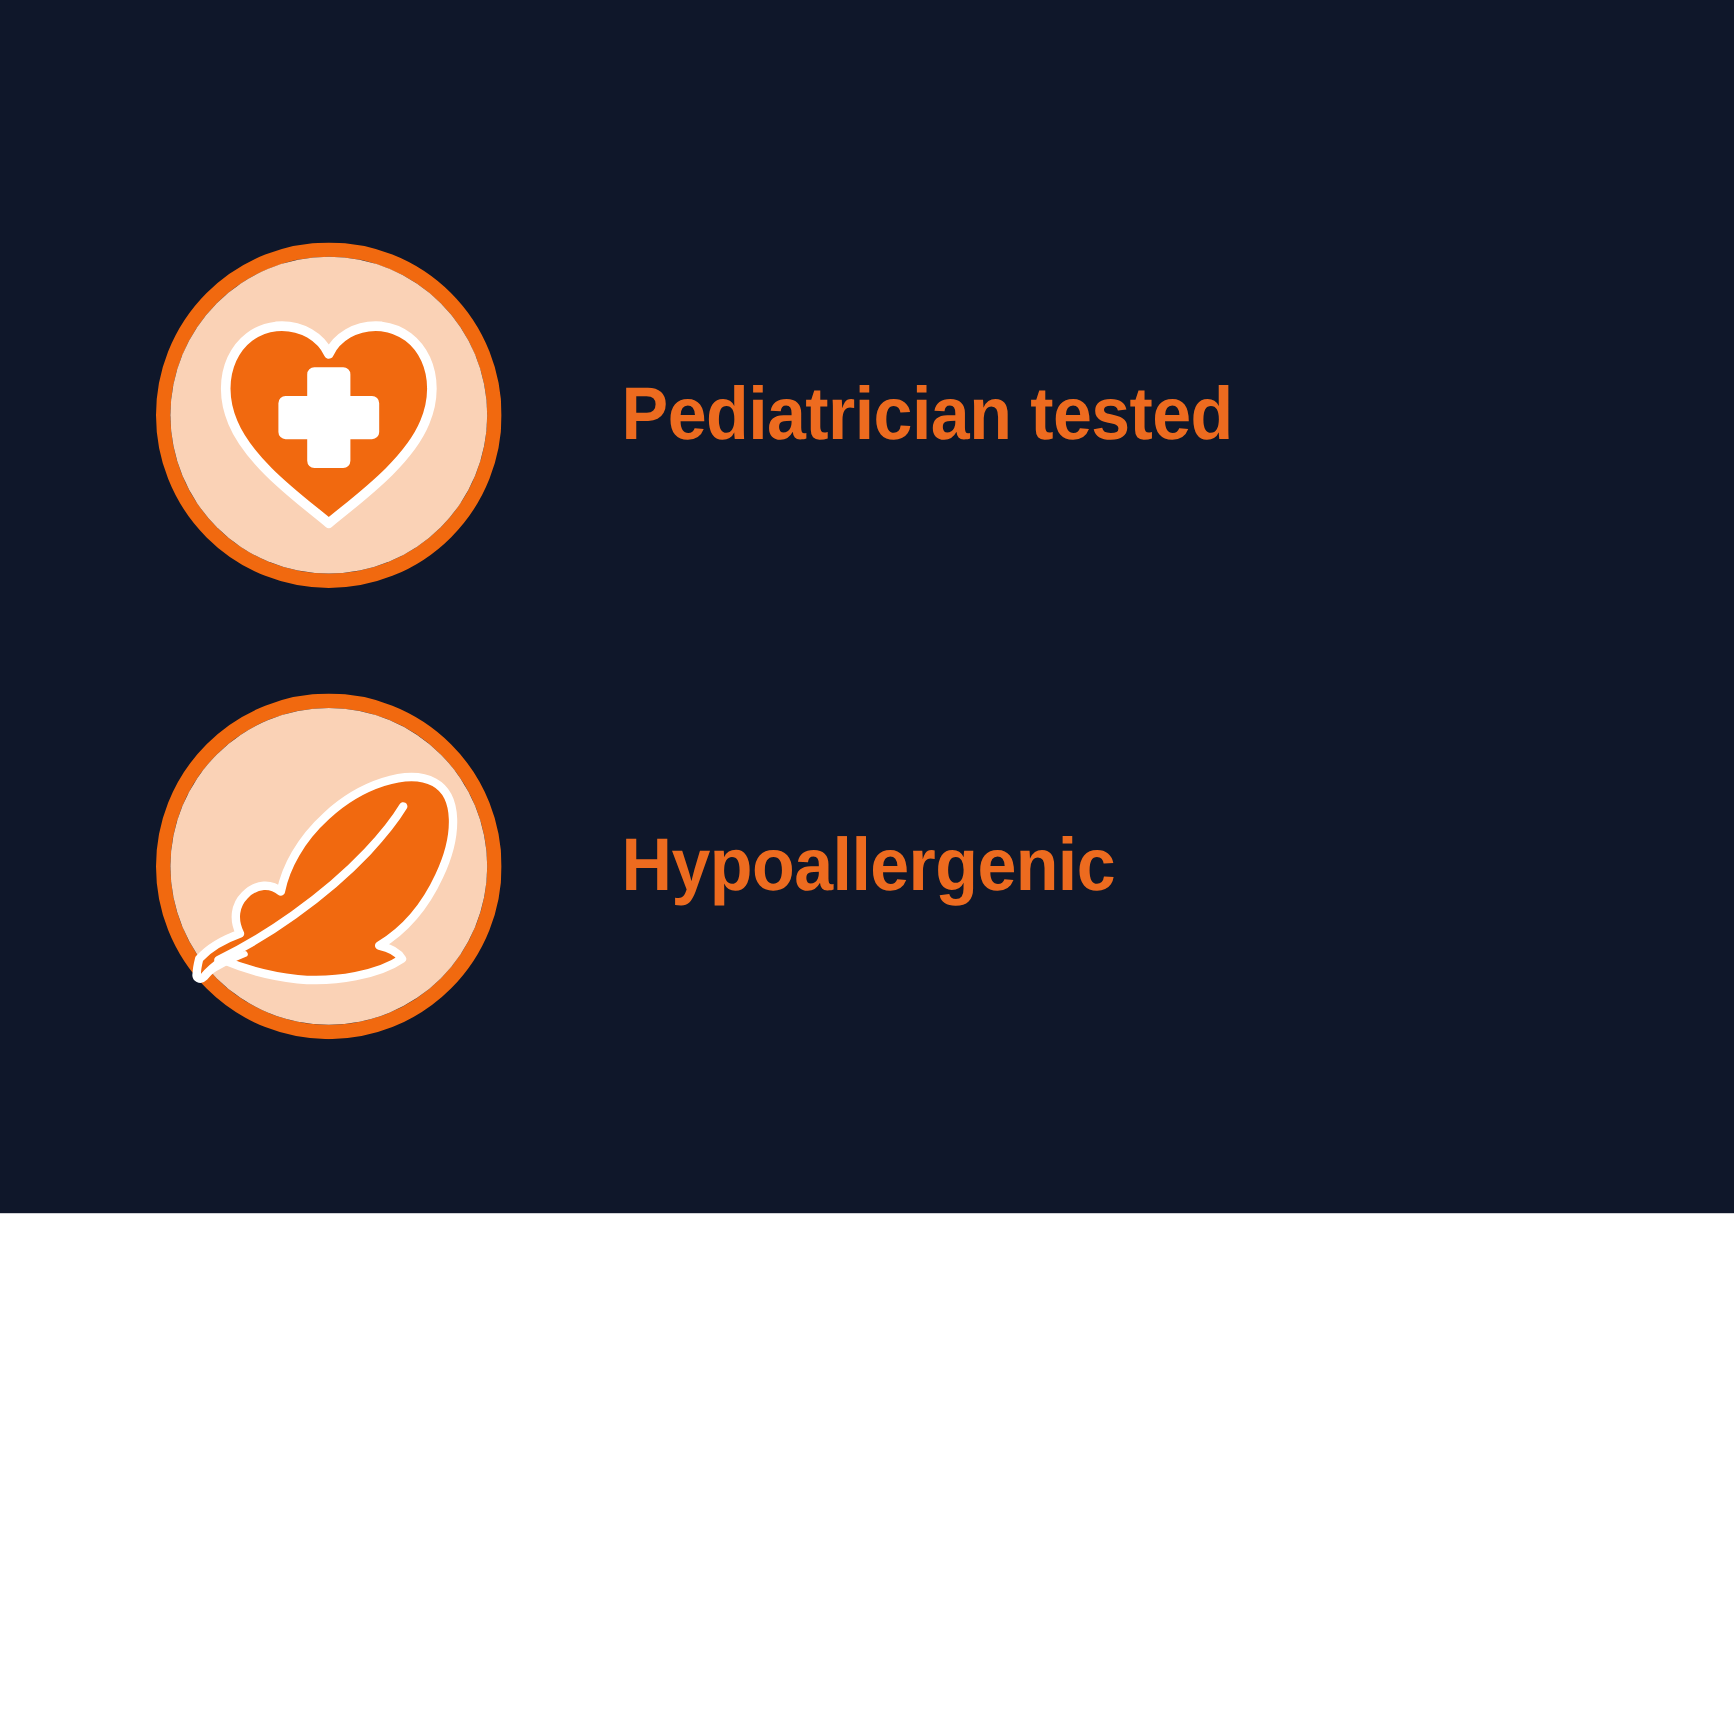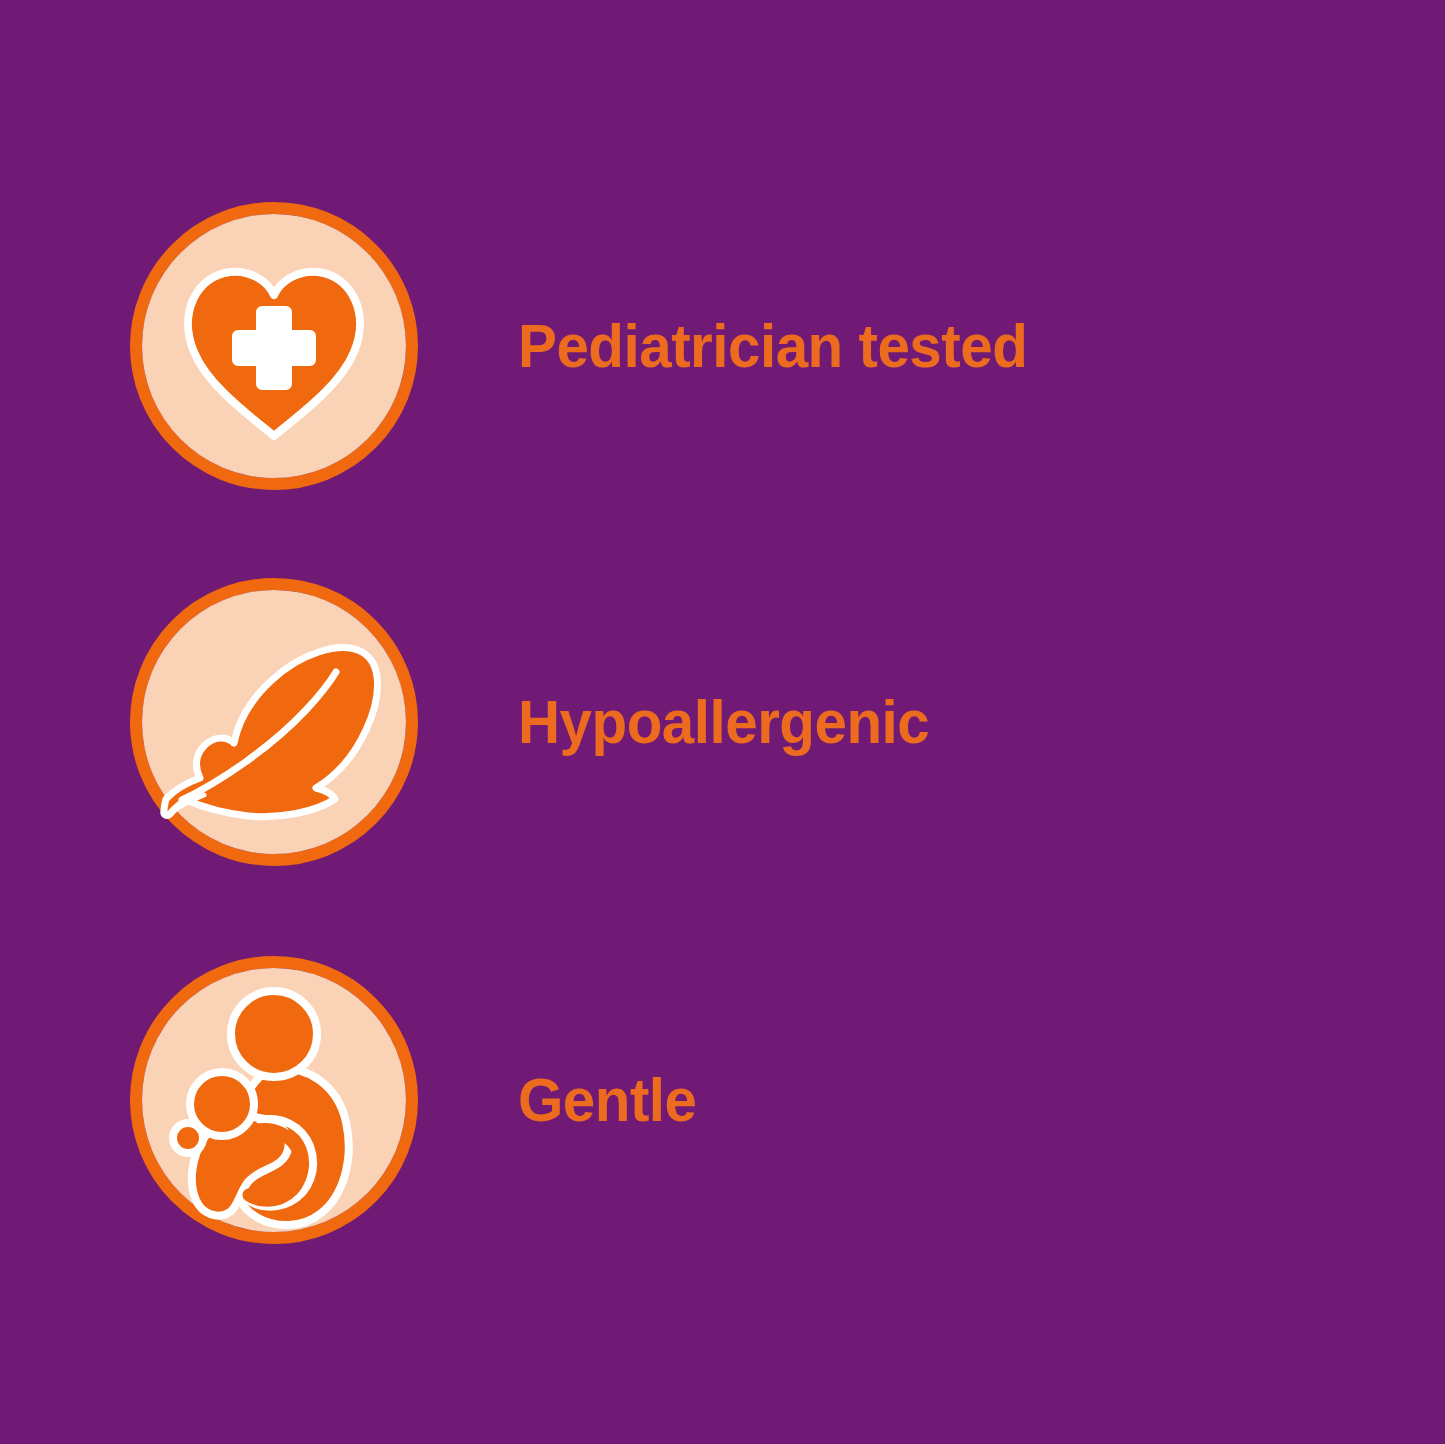--- a/index.html
+++ b/index.html
@@ -10,22 +10,22 @@
   body {
     width: 1445px;
     height: 1444px;
     font-family: "Liberation Sans", sans-serif;
     overflow: hidden;
   }
 
   .benefits-panel {
     position: relative;
     width: 1445px;
-    height: 1444px;
-    background: #701a75;
+    height: 1011px;
+    background: #0f172a;
     box-sizing: border-box;
   }
 
   .benefit-row {
     position: absolute;
     left: 130px;
     display: flex;
     align-items: center;
     height: 290px;
   }
@@ -110,57 +110,14 @@
                    C 37 239, 33 237, 34 233
                    C 34 229, 35 225, 36 221 Z"></path>
         </g>
         <path d="M52 222 C 90 204, 140 170, 176 132 C 190 117, 200 104, 206 94" fill="none" stroke="#FFFFFF" stroke-width="7" stroke-linecap="round"></path>
         <path d="M41 234 C 52 227, 64 221, 74 217" fill="none" stroke="#FFFFFF" stroke-width="5" stroke-linecap="round"></path>
       </svg>
     </div>
     <div class="benefit-label">Hypoallergenic</div>
   </div>
 
-  <div class="benefit-row row-3">
-    <div class="badge">
-      <svg viewBox="0 0 288 288" xmlns="http://www.w3.org/2000/svg">
-        <circle cx="144" cy="144" r="138" fill="none" stroke="#F1690F" stroke-width="12"></circle>
-        <circle cx="144" cy="144" r="132" fill="#FAD2B6"></circle>
-
-        <g fill="#F1690F" stroke="#FFFFFF" stroke-width="8" stroke-linejoin="round" stroke-linecap="round">
-
-          <path d="M140 112
-                   C 178 108, 208 130, 216 166
-                   C 224 202, 214 240, 190 258
-                   C 172 272, 146 272, 128 262
-                   C 110 252, 100 232, 100 208
-                   C 100 170, 112 132, 140 112 Z"></path>
-
-          <circle cx="144" cy="78" r="43"></circle>
-
-          <path d="M96 166
-                   C 116 158, 140 160, 152 172
-                   C 162 182, 160 198, 150 206
-                   C 140 214, 126 216, 118 226
-                   C 110 236, 108 250, 100 256
-                   C 88 264, 72 258, 66 244
-                   C 58 226, 62 200, 74 182
-                   C 80 173, 87 169, 96 166 Z"></path>
-
-          <circle cx="92" cy="148" r="32"></circle>
-
-          <circle cx="58" cy="182" r="15"></circle>
-        </g>
-
-        <path d="M130 164
-                 C 152 160, 172 170, 180 190
-                 C 188 212, 180 236, 160 246
-                 C 146 253, 128 252, 118 244" fill="none" stroke="#FFFFFF" stroke-width="8" stroke-linecap="round"></path>
-        <path d="M127 174
-                 C 146 171, 162 180, 169 196
-                 C 176 214, 169 233, 152 241
-                 C 141 246, 127 245, 119 239" fill="none" stroke="#F1690F" stroke-width="13" stroke-linecap="round"></path>
-      </svg>
-    </div>
-    <div class="benefit-label">Gentle</div>
-  </div>
 
 </div>
 
 </body></html>

